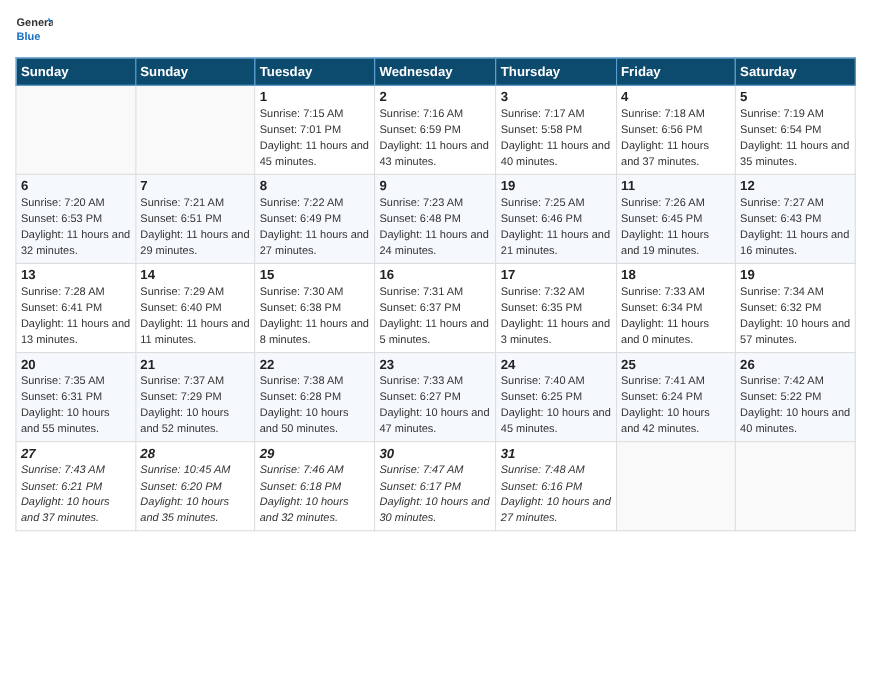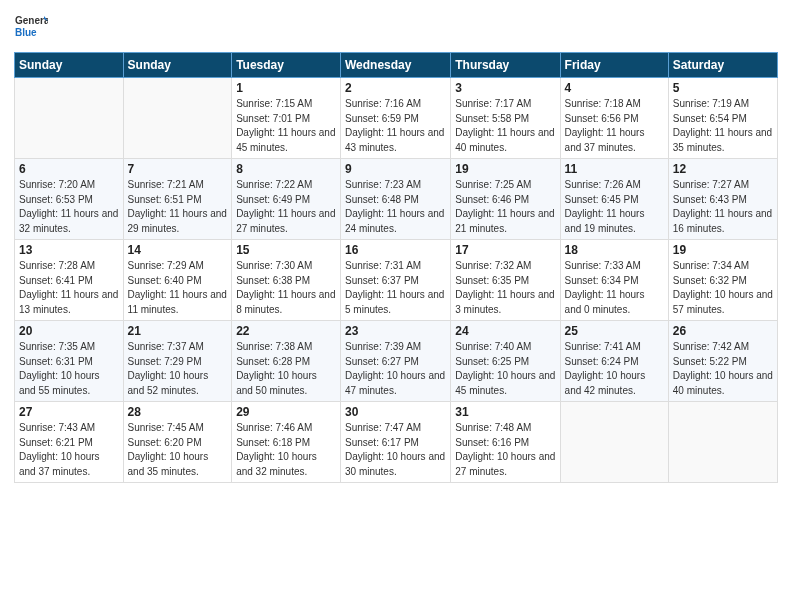--- a/index.html
+++ b/index.html
@@ -83,21 +83,21 @@
       color: #333;
     }
     .empty-cell {
       background: #f9f9f9 !important;
     }
     
     .row-1 td { background: #fff; }
     .row-2 td { background: #eef3fa; }
     .row-3 td { background: #fff; }
     .row-4 td { background: #eef3fa; }
-    .row-5 td { background: #fff; }
+    .row-5 td { background: #fff; font-style: italic; }
   </style>
 </head>
 <body>
 
 <div class="page">
   <div class="header">
     <div class="logo-area">
   <div style="display:flex;align-items:center;gap:2px;">
     <svg width="34" height="34" viewBox="0 0 34 34">
       <text x="1" y="14" font-family="Arial" font-size="10" font-weight="bold" fill="#333">General</text>
@@ -261,21 +261,21 @@
 Daylight: 10 hours and 52 minutes.</div>
           </td>
           <td>
             <span class="day-number">22</span>
             <div class="day-info">Sunrise: 7:38 AM
 Sunset: 6:28 PM
 Daylight: 10 hours and 50 minutes.</div>
           </td>
           <td>
             <span class="day-number">23</span>
-            <div class="day-info">Sunrise: 7:39 AM
+            <div class="day-info">Sunrise: 7:33 AM
 Sunset: 6:27 PM
 Daylight: 10 hours and 47 minutes.</div>
           </td>
           <td>
             <span class="day-number">24</span>
             <div class="day-info">Sunrise: 7:40 AM
 Sunset: 6:25 PM
 Daylight: 10 hours and 45 minutes.</div>
           </td>
           <td>
@@ -293,21 +293,21 @@
         </tr>
         <tr class="row-5">
           <td>
             <span class="day-number">27</span>
             <div class="day-info">Sunrise: 7:43 AM
 Sunset: 6:21 PM
 Daylight: 10 hours and 37 minutes.</div>
           </td>
           <td>
             <span class="day-number">28</span>
-            <div class="day-info">Sunrise: 7:45 AM
+            <div class="day-info">Sunrise: 10:45 AM
 Sunset: 6:20 PM
 Daylight: 10 hours and 35 minutes.</div>
           </td>
           <td>
             <span class="day-number">29</span>
             <div class="day-info">Sunrise: 7:46 AM
 Sunset: 6:18 PM
 Daylight: 10 hours and 32 minutes.</div>
           </td>
           <td>

